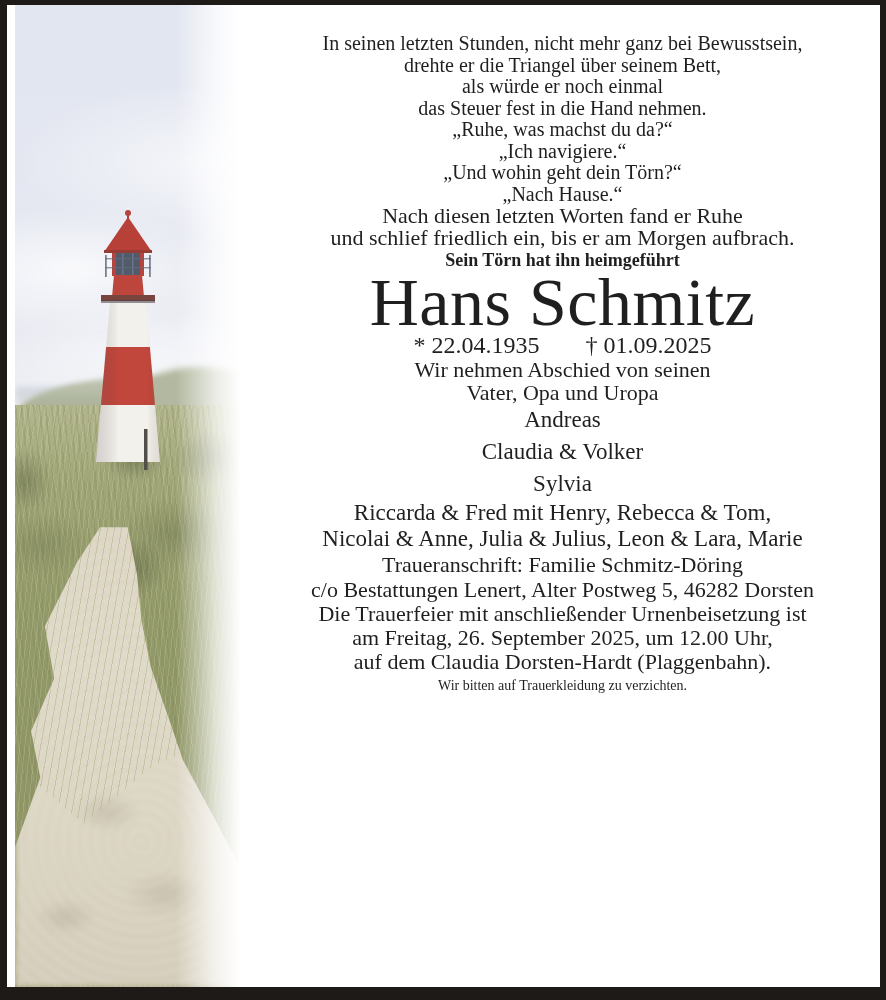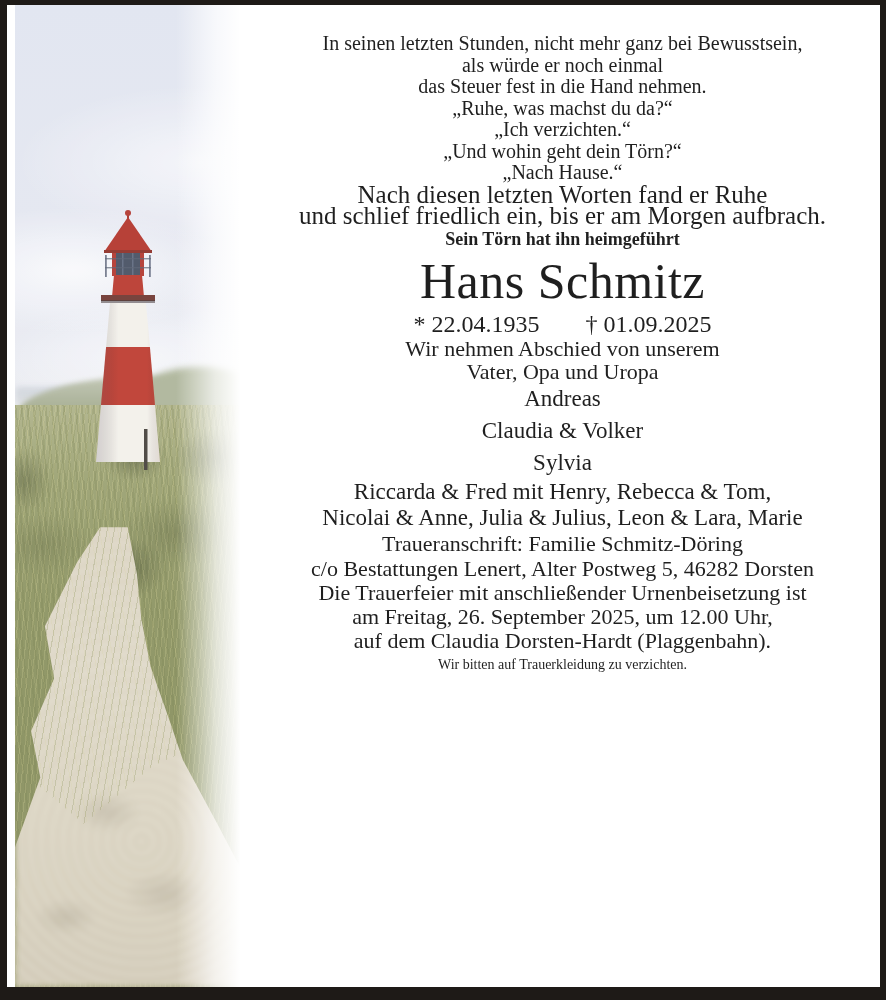--- a/index.html
+++ b/index.html
@@ -102,23 +102,23 @@
   
   .content{
     flex:1 1 auto;
     text-align:center;
     font-family:"Liberation Serif","DejaVu Serif",serif;
     color:#1f1f1f;
     padding-top:28px;
   }
   .content div{margin:0;}
   .verse{font-size:20px;line-height:21.5px;}
-  .afterword{margin-top:32px;font-size:25px;line-height:21.5px;}
+  .afterword{margin-top:32px;font-size:22px;line-height:21.5px;}
   .motto{margin-top:9px;font-size:18px;line-height:24px;font-weight:bold;}
-  .name{margin-top:21px;font-size:50px;line-height:60px;letter-spacing:.5px;}
+  .name{margin-top:21px;font-size:68px;line-height:60px;letter-spacing:.5px;}
   .dates{margin-top:3px;font-size:24px;line-height:26px;}
   .dates .birth{margin-right:46px;}
   .farewell{margin-top:59px;font-size:22px;line-height:23px;}
   .mourners{margin-top:14px;font-size:23px;}
   .mourner-line{line-height:32px;}
   .mourner-line.tight{line-height:26px;}
   .address{margin-top:83px;font-size:22px;line-height:25px;}
   .funeral{margin-top:41px;font-size:22px;line-height:24px;}
   .dress{margin-top:8px;font-size:14px;line-height:24px;}
 </style>
@@ -176,43 +176,44 @@
       <rect x="60" y="224" width="3.5" height="41" fill="#3a352e"></rect>
     </svg>
     <div class="wash"></div>
     <div class="fade"></div>
   </div>
 
   <div class="content">
 
     <div class="verse">
       <div>In seinen letzten Stunden, nicht mehr ganz bei Bewusstsein,</div>
+      <div>drehte er die Triangel über seinem Bett,</div>
       <div>als würde er noch einmal</div>
       <div>das Steuer fest in die Hand nehmen.</div>
       <div>„Ruhe, was machst du da?“</div>
-      <div>„Ich verzichten.“</div>
+      <div>„Ich navigiere.“</div>
       <div>„Und wohin geht dein Törn?“</div>
       <div>„Nach Hause.“</div>
     </div>
 
     <div class="afterword">
       <div>Nach diesen letzten Worten fand er Ruhe</div>
       <div>und schlief friedlich ein, bis er am Morgen aufbrach.</div>
     </div>
 
     <div class="motto">Sein Törn hat ihn heimgeführt</div>
 
     <div class="name">Hans Schmitz</div>
 
     <div class="dates">
       <span class="birth">* 22.04.1935</span><span class="death">† 01.09.2025</span>
     </div>
 
     <div class="farewell">
-      <div>Wir nehmen Abschied von unserem</div>
+      <div>Wir nehmen Abschied von seinen</div>
       <div>Vater, Opa und Uropa</div>
     </div>
 
     <div class="mourners">
       <div class="mourner-line">Andreas</div>
       <div class="mourner-line">Claudia &amp; Volker</div>
       <div class="mourner-line">Sylvia</div>
       <div class="mourner-line tight">Riccarda &amp; Fred mit Henry, Rebecca &amp; Tom,</div>
       <div class="mourner-line tight">Nicolai &amp; Anne, Julia &amp; Julius, Leon &amp; Lara, Marie</div>
     </div>

